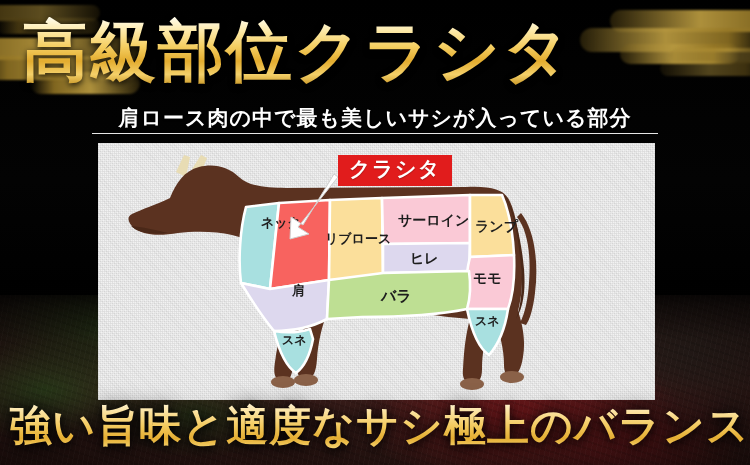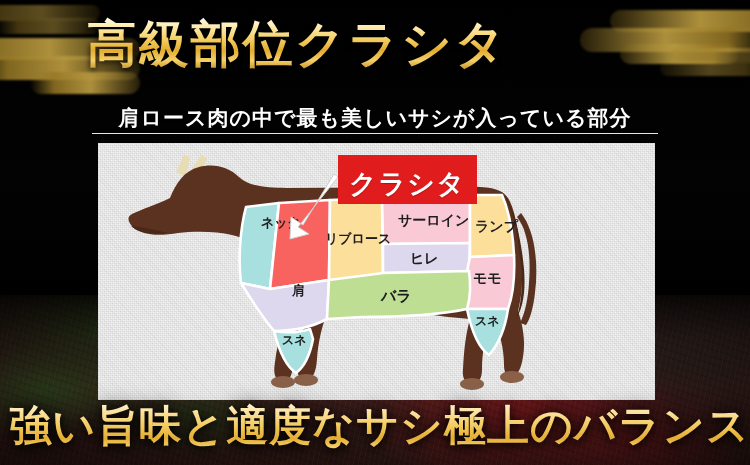--- a/index.html
+++ b/index.html
@@ -53,21 +53,21 @@
     background:linear-gradient(90deg,rgba(150,119,34,.0) 0%,rgba(176,140,44,.85) 22%,rgba(214,178,74,.95) 55%,rgba(120,95,28,.35) 100%);
   }
   .cloud.flip span{
     background:linear-gradient(270deg,rgba(150,119,34,.0) 0%,rgba(176,140,44,.85) 22%,rgba(214,178,74,.95) 55%,rgba(120,95,28,.35) 100%);
   }
 
   
   .title{
     position:absolute;left:0;top:17px;width:594px;text-align:center;
     font-family:"DejaVu Serif","Liberation Serif",serif;
-    font-size:50px;line-height:1.06;font-weight:700;letter-spacing:2px;
+    font-size:66px;line-height:1.06;font-weight:700;letter-spacing:2px;
     background:linear-gradient(180deg,#fffbe8 2%,#fde9a8 20%,#f5cf62 42%,#e3ac2f 63%,#f4d069 82%,#c4901d 100%);
     -webkit-background-clip:text;background-clip:text;color:transparent;
     -webkit-text-fill-color:transparent;
     filter:drop-shadow(0 2px 3px rgba(0,0,0,.85));
     white-space:nowrap;
   }
   .subtitle{
     position:absolute;left:0;top:104px;width:750px;text-align:center;
     font-family:"DejaVu Serif","Liberation Serif",serif;
     font-size:21px;font-weight:700;color:#ffffff;letter-spacing:1px;
@@ -108,22 +108,22 @@
   .cut-label{
     font-family:"DejaVu Sans","Liberation Sans",sans-serif;
     font-weight:700;fill:#1d1d1d;
   }
 
   
   .badge{
     position:absolute;left:338px;top:155px;
     background:#e11c1c;color:#fff;
     font-family:"DejaVu Sans","Liberation Sans",sans-serif;
-    font-size:27px;font-weight:700;letter-spacing:1.5px;
-    padding:13px 11px 5px 11px;line-height:1.15;white-space:nowrap;
+    font-size:21px;font-weight:700;letter-spacing:1.5px;
+    padding:2px 11px 5px 11px;line-height:1.15;white-space:nowrap;
     text-shadow:0 1px 1px rgba(0,0,0,.25);
   }
 </style>
 </head>
 <body>
 
 <div id="banner">
 
   <div class="top-bg"></div>
   <div class="photo-bg"></div>

